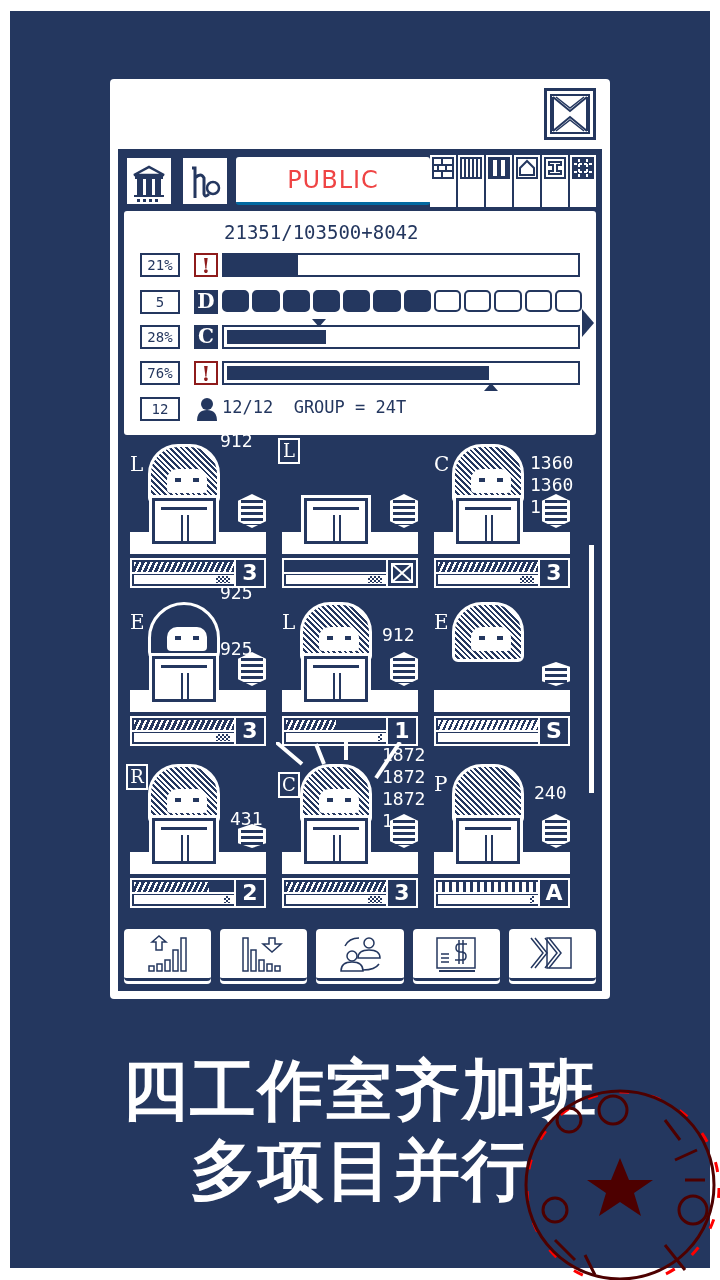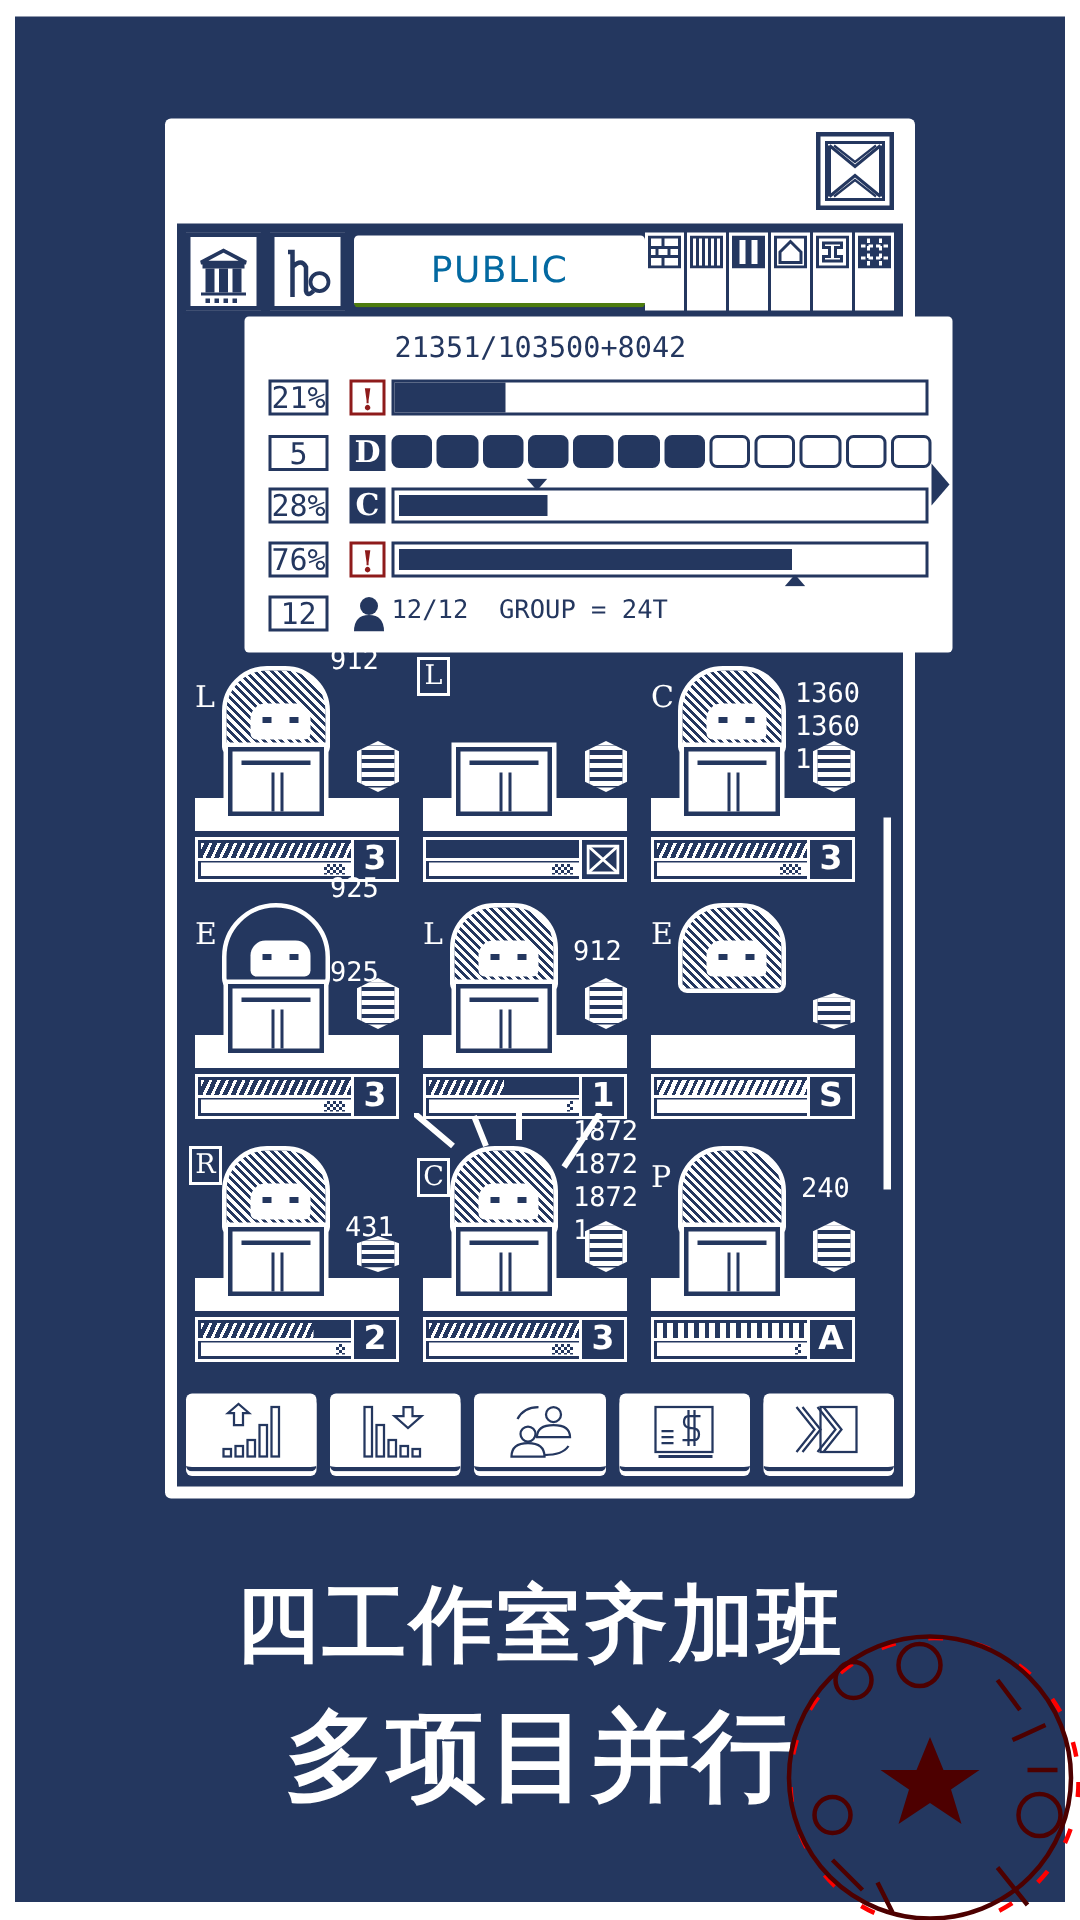--- a/index.html
+++ b/index.html
@@ -7,28 +7,28 @@
   body { position: relative; font-family: "DejaVu Sans Mono", monospace; color: #24375f; }
   .bg { position: absolute; left: 10px; top: 11px; width: 700px; height: 1257px; background: #24375f; }
   .panel { position: absolute; left: 110px; top: 79px; width: 500px; height: 920px; background: #fff; border-radius: 4px; }
   .title { position: absolute; left: 0; top: 8px; width: 500px; text-align: center; font-family: "DejaVu Serif", serif; font-weight: bold; font-size: 40px; letter-spacing: 1px; color: #24375f; }
   .close-btn { position: absolute; left: 434px; top: 9px; width: 52px; height: 52px; border: 3px solid #24375f; outline: 2px solid #fff; outline-offset: -7px; }
   .close-btn svg { position: absolute; left: 3px; top: 3px; }
   .inner { position: absolute; left: 8px; top: 70px; width: 484px; height: 842px; background: #24375f; }
   .tabrow { position: absolute; left: 6px; top: 6px; height: 52px; width: 472px; }
   .iconbtn { position: absolute; top: 0; width: 50px; height: 52px; background: #fff; border: 3px solid #24375f; outline: 2px solid #24375f; }
   .iconbtn svg { position: absolute; left: 4px; top: 6px; }
-  .public-tab { position: absolute; left: 112px; top: 2px; width: 194px; height: 48px; background: #fff; border-radius: 3px; border-bottom: 3px solid #4d7c0f; display: flex; align-items: center; justify-content: center; font-family: "DejaVu Sans", sans-serif; font-size: 24px; color: #0369a1; letter-spacing: 1px; }
+  .public-tab { position: absolute; left: 112px; top: 2px; width: 194px; height: 48px; background: #fff; border-radius: 3px; border-bottom: 3px solid #0369a1; display: flex; align-items: center; justify-content: center; font-family: "DejaVu Sans", sans-serif; font-size: 24px; color: #ef4444; letter-spacing: 1px; }
   .minitabs { position: absolute; left: 306px; top: 0; height: 52px; display: flex; gap: 2px; }
   .minitab { width: 26px; height: 52px; background: #fff; position: relative; }
   .minitab .ic { position: absolute; left: 2px; top: 2px; width: 22px; height: 22px; }
-  .stats { position: absolute; left: 6px; top: 62px; width: 472px; height: 224px; background: #fff; border-radius: 3px; margin-left: 39px; }
+  .stats { position: absolute; left: 6px; top: 62px; width: 472px; height: 224px; background: #fff; border-radius: 3px; }
   .stats .total { position: absolute; left: 100px; top: 10px; font-size: 19px; color: #24375f; }
   .srow { position: absolute; left: 16px; height: 26px; }
-  .lbl { position: absolute; left: 0; top: 0; width: 40px; height: 24px; border: 2px solid #24375f; font-size: 20px; text-align: center; line-height: 20px; color: #24375f; }
+  .lbl { position: absolute; left: 0; top: 0; width: 40px; height: 24px; border: 2px solid #24375f; font-size: 14px; text-align: center; line-height: 20px; color: #24375f; }
   .flag { position: absolute; left: 54px; top: 0; width: 24px; height: 24px; font-family: "DejaVu Serif", serif; font-weight: bold; font-size: 20px; text-align: center; line-height: 22px; }
   .flag.warn { border: 2px solid #8e1b1b; color: #8e1b1b; background: #fff; }
   .flag.inv { background: #24375f; color: #fff; }
   .bar { position: absolute; left: 82px; top: 0; width: 358px; height: 24px; border: 2px solid #24375f; background: #fff; }
   .bar .fill { position: absolute; left: 0; top: 0; bottom: 0; background: #24375f; }
   .bar.inset .fill { left: 3px; top: 3px; bottom: 3px; }
   .segs { position: absolute; left: 82px; top: 0; width: 360px; height: 22px; display: flex; gap: 3px; }
   .seg { flex: 1; border: 2px solid #24375f; border-radius: 5px; }
   .seg.on { background: #24375f; }
   .next-arrow { position: absolute; left: 458px; top: 98px; width: 0; height: 0; border-top: 14px solid transparent; border-bottom: 14px solid transparent; border-left: 12px solid #24375f; }
@@ -56,21 +56,21 @@
   .meter .skill { position: absolute; left: 2px; top: 2px; width: 100px; height: 10px; background: repeating-linear-gradient(115deg,#fff 0 2px,#24375f 2px 5px); }
   .meter .prog { position: absolute; left: 2px; top: 15px; width: 100px; height: 9px; background: #fff; }
   .meter .prog .dither { position: absolute; right: 4px; top: 1px; width: 14px; height: 7px; background: repeating-conic-gradient(#24375f 0 25%,#fff 0 50%) 0 0/4px 4px; }
   .meter .lv { position: absolute; right: 0; top: 0; width: 30px; height: 26px; border-left: 2px solid #fff; color: #fff; font-family: "DejaVu Sans", sans-serif; font-weight: bold; font-size: 22px; text-align: center; line-height: 26px; }
   .meter .divider { position: absolute; left: 0; top: 12px; width: 104px; height: 2px; background: #fff; }
   .scrollbar { position: absolute; left: 471px; top: 396px; width: 5px; height: 248px; background: #fff; }
   .bottombar { position: absolute; left: 6px; top: 780px; width: 472px; height: 52px; display: flex; gap: 9px; }
   .bbtn { flex: 1; background: #fff; border-radius: 4px; position: relative; border-bottom: 3px solid #24375f; box-shadow: 0 3px 0 #fff; }
   .bbtn svg { position: absolute; left: 50%; top: 5px; transform: translateX(-50%); }
   .headline { position: absolute; left: 0; width: 720px; text-align: center; font-family: "DejaVu Serif", serif; font-weight: bold; color: #fff; letter-spacing: 2px; }
-  .h1 { top: 1046px; font-size: 56px; }
+  .h1 { top: 1046px; font-size: 66px; }
   .h2 { top: 1126px; font-size: 66px; }
   .stamp { position: absolute; left: 515px; top: 1080px; width: 210px; height: 210px; }
 </style>
 </head>
 <body>
 
 <div class="bg"></div>
 
 <div class="panel">
   <div class="close-btn">

